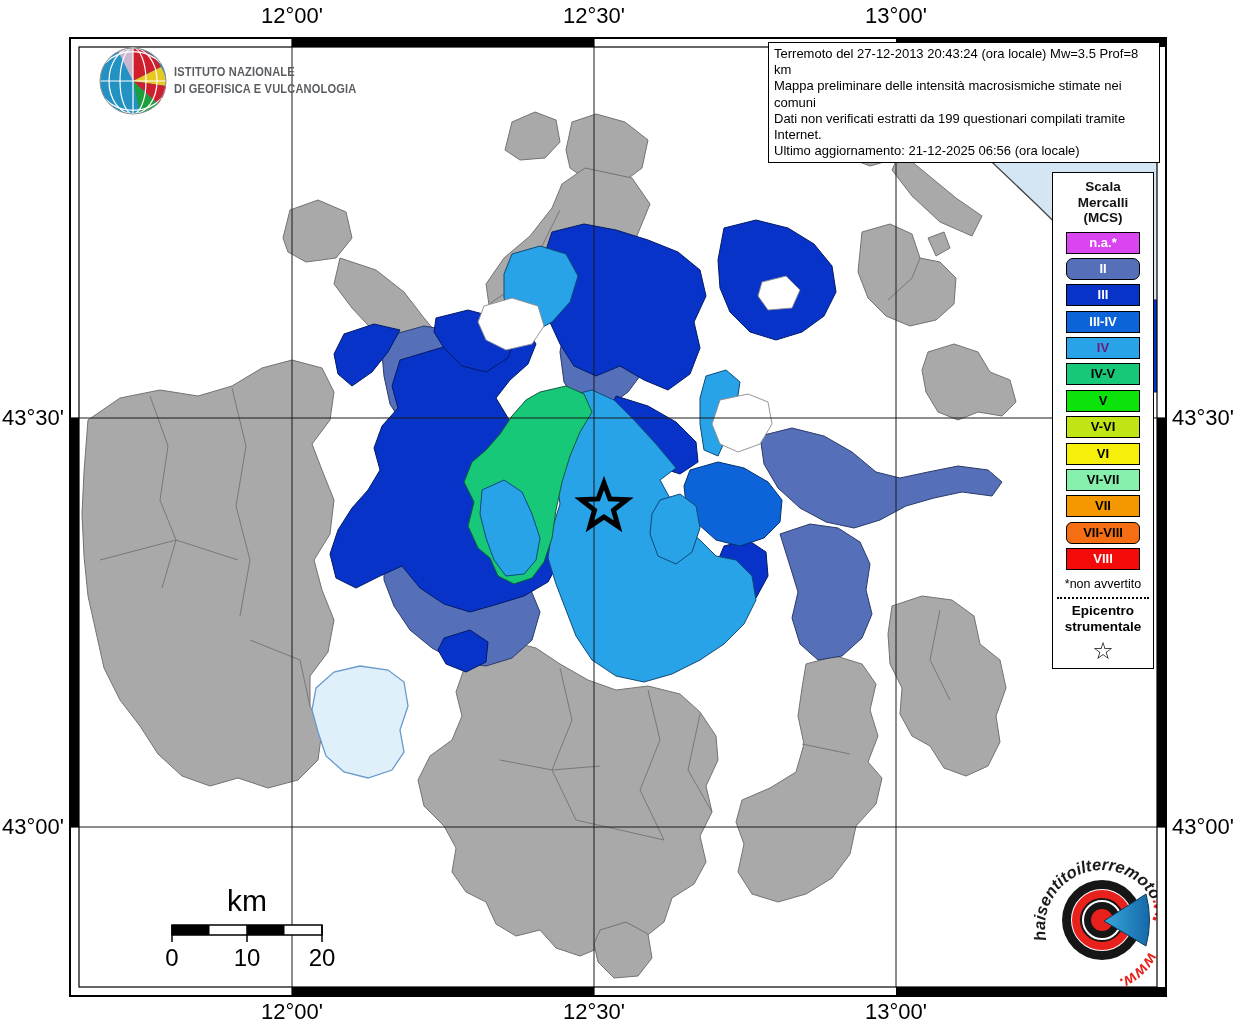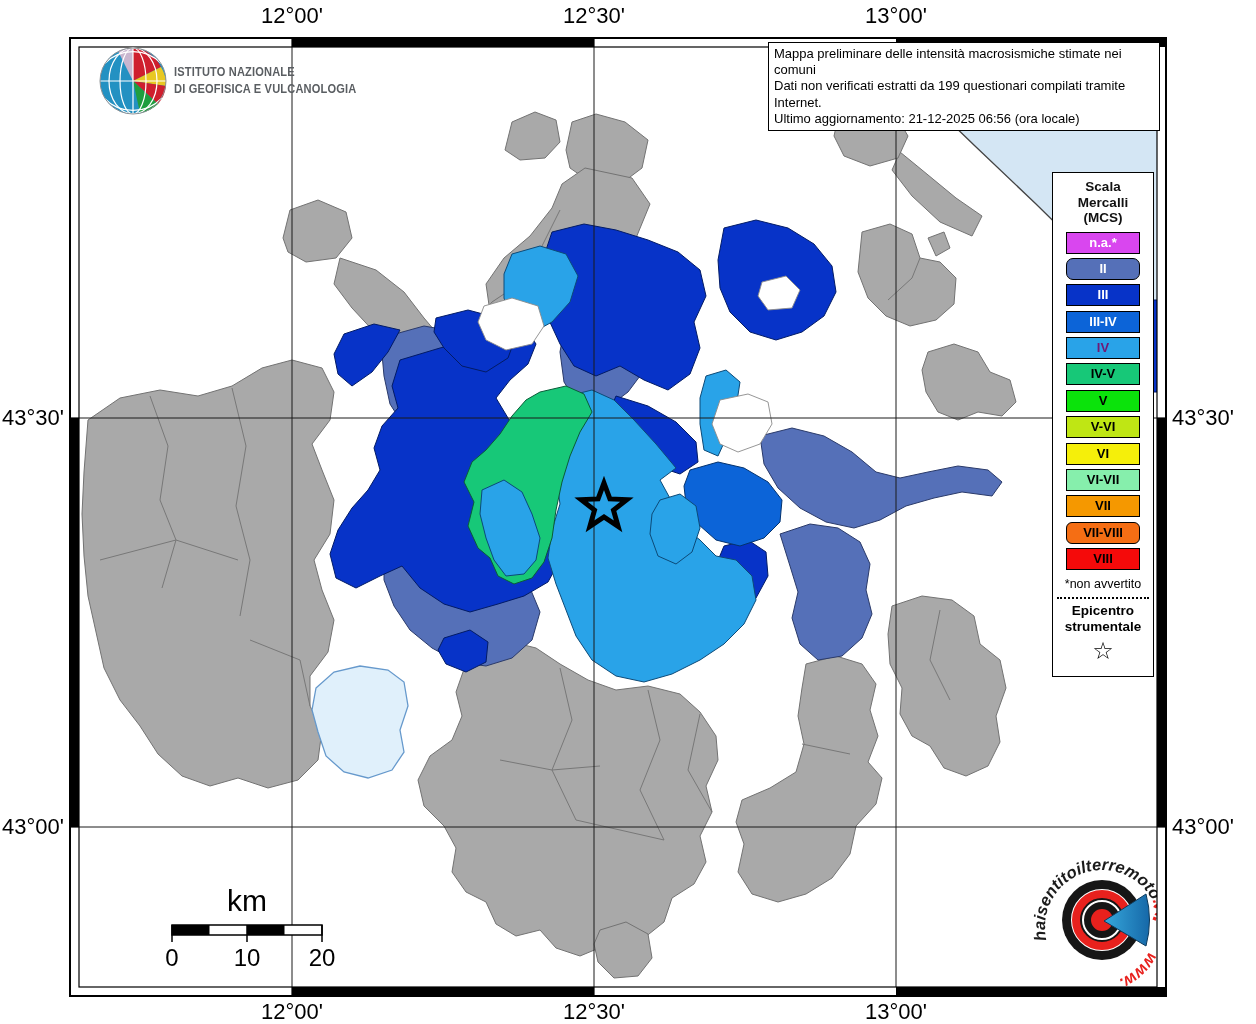--- a/index.html
+++ b/index.html
@@ -22,21 +22,21 @@
   }
   #ingv-text{
     position:absolute;left:174px;top:63px;color:#5a5e62;
     font-size:13.5px;line-height:17px;font-weight:bold;
     transform:scaleX(0.82);transform-origin:left top;white-space:nowrap;
     letter-spacing:0.2px;
   }
   #legend{
     position:absolute;left:1052px;top:172px;width:102px;
     background:#fff;border:1.5px solid #000;box-sizing:border-box;
-    padding:6px 0 12px 0;text-align:center;
+    padding:6px 0 4px 0;text-align:center;
   }
   #legend-title{
     font-weight:bold;font-size:13.5px;line-height:15.5px;
     white-space:pre-line;margin-bottom:6px;color:#111;
   }
   .lg-row{
     width:72px;height:20px;margin:4.4px auto 0 auto;
     border:1.4px solid #000;font-weight:bold;font-size:13px;
     line-height:20px;text-align:center;box-sizing:content-box;
   }
@@ -240,20 +240,21 @@
 <div class="coord-label coord-top" style="left:841px;top:4px;">13°00'</div>
 <div class="coord-label coord-bottom" style="left:237px;top:1000px;">12°00'</div>
 <div class="coord-label coord-bottom" style="left:539px;top:1000px;">12°30'</div>
 <div class="coord-label coord-bottom" style="left:841px;top:1000px;">13°00'</div>
 <div class="coord-label coord-left" style="left:2px;top:406px;">43°30'</div>
 <div class="coord-label coord-left" style="left:2px;top:815px;">43°00'</div>
 <div class="coord-label coord-right" style="left:1172px;top:406px;">43°30'</div>
 <div class="coord-label coord-right" style="left:1172px;top:815px;">43°00'</div>
 
 <div id="info-box">
+  <div>Terremoto del 27-12-2013 20:43:24 (ora locale) Mw=3.5 Prof=8 km</div>
   <div>Mappa preliminare delle intensità macrosismiche stimate nei comuni</div>
   <div>Dati non verificati estratti da 199 questionari compilati tramite Internet.</div>
   <div>Ultimo aggiornamento: 21-12-2025 06:56 (ora locale)</div>
 </div>
 
 <div id="ingv-text">
   <div>ISTITUTO NAZIONALE</div>
   <div>DI GEOFISICA E VULCANOLOGIA</div>
 </div>
 
@@ -267,21 +268,21 @@
       <div class="lg-row" style="background: rgb(7, 51, 200); color: rgb(255, 255, 255);">III</div>
       <div class="lg-row" style="background: rgb(12, 100, 216); color: rgb(255, 255, 255);">III-IV</div>
       <div class="lg-row" style="background: rgb(41, 163, 232); color: #701a75;">IV</div>
       <div class="lg-row" style="background: rgb(23, 200, 120); color: rgb(0, 0, 0);">IV-V</div>
       <div class="lg-row" style="background: rgb(11, 227, 11); color: rgb(0, 0, 0);">V</div>
       <div class="lg-row" style="background: rgb(191, 230, 20); color: rgb(0, 0, 0);">V-VI</div>
       <div class="lg-row" style="background: rgb(245, 239, 10); color: rgb(0, 0, 0);">VI</div>
       <div class="lg-row" style="background: #86efac; color: rgb(0, 0, 0);">VI-VII</div>
       <div class="lg-row" style="background: rgb(245, 152, 0); color: rgb(0, 0, 0);">VII</div>
       <div class="lg-row" style="background: rgb(245, 110, 20); color: rgb(0, 0, 0); border-radius: 6px;">VII-VIII</div>
-      <div class="lg-row" style="background: rgb(245, 10, 10); color: #000000;">VIII</div>
+      <div class="lg-row" style="background: rgb(245, 10, 10); color: #ffffff;">VIII</div>
     </div>
   <div id="legend-footnote">*non avvertito</div>
   <div id="legend-divider"></div>
   <div id="legend-epicenter">Epicentro
 strumentale</div>
   <div id="legend-star">☆</div>
 </div>
 
 <div id="km-label">km</div>
 <div class="sb-num" style="left:142px;">0</div>

